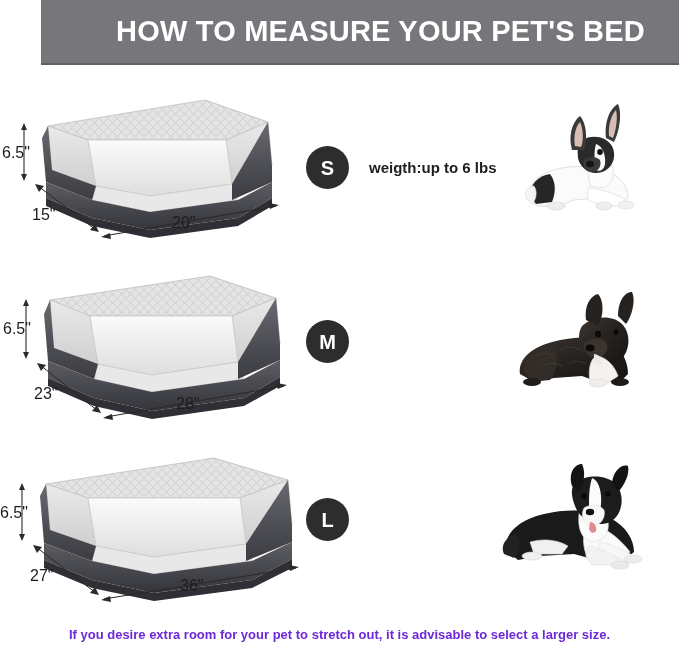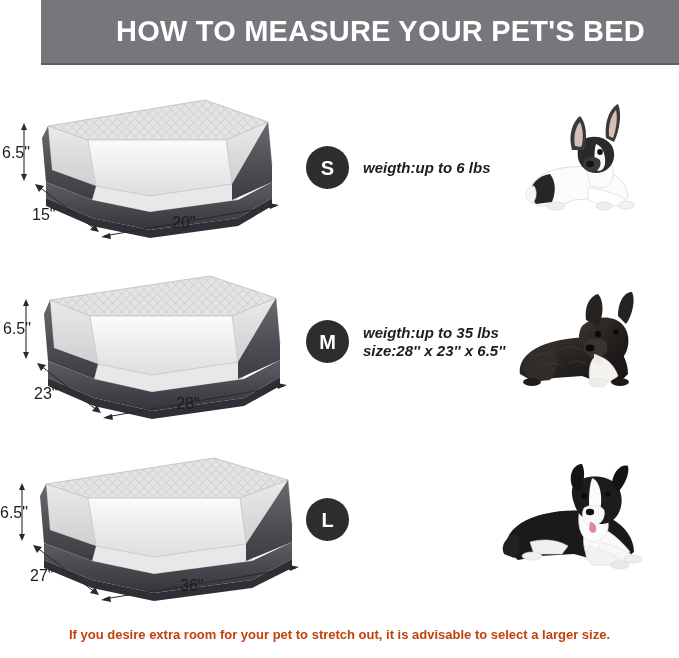--- a/index.html
+++ b/index.html
@@ -47,21 +47,21 @@
     width: 43px; height: 43px; border-radius: 50%;
     background: #2d2d2d;
     display: flex; align-items: center; justify-content: center;
     flex: 0 0 auto;
   }
   .badge-letter {
     color: #ffffff; font-weight: bold; font-size: 20px;
     font-family: "Liberation Sans", sans-serif;
     line-height: 1;
   }
-  .spec-text { margin-left: 14px; font-style: italic; }
+  .spec-text { margin-left: 20px; }
   .spec-line {
     color: #1d1d1d;
     font-family: "Liberation Sans", sans-serif;
     font-size: 15px;
     font-weight: bold;
     line-height: 18px;
     white-space: nowrap;
   }
 
   
@@ -69,21 +69,21 @@
   #dog-s { left: 510px; top: 14px; }
   #dog-m { left: 510px; top: 12px; }
   #dog-l { left: 500px; top: 8px; }
 
   
   .footer {
     position: absolute; left: 0; top: 625px; width: 679px;
     text-align: center;
   }
   .footer-text {
-    color: #c2410c;
+    color: #6d28d9;
     font-family: "Liberation Sans", sans-serif;
     font-weight: bold;
     font-size: 13px;
     white-space: nowrap;
   }
 
   .dim-label {
     font-family: "Liberation Sans", sans-serif;
     font-size: 16px;
     fill: #1d1d1d;
@@ -276,24 +276,20 @@
           <path d="M287 127 L278 131 L277 125 Z" fill="#2a2a2a" stroke="none"></path>
         </g>
         <text class="dim-label" x="176" y="151">28"</text>
       </svg>
     </div>
 
     <div class="spec" id="spec-m">
       <div class="badge">
         <span class="badge-letter">M</span>
       </div>
-      <div class="spec-text">
-        <div class="spec-line">weigth:up to 35 lbs</div>
-        <div class="spec-line">size:28'' x 23'' x 6.5''</div>
-      </div>
     </div>
 
     <div class="dog-zone" id="dog-m">
       <svg width="175" height="140" viewBox="0 0 175 140">
         <defs>
           <linearGradient id="brindle" x1="0" y1="0" x2="1" y2="1">
             <stop offset="0%" stop-color="#3b3530"></stop>
             <stop offset="50%" stop-color="#262220"></stop>
             <stop offset="100%" stop-color="#151313"></stop>
           </linearGradient>

